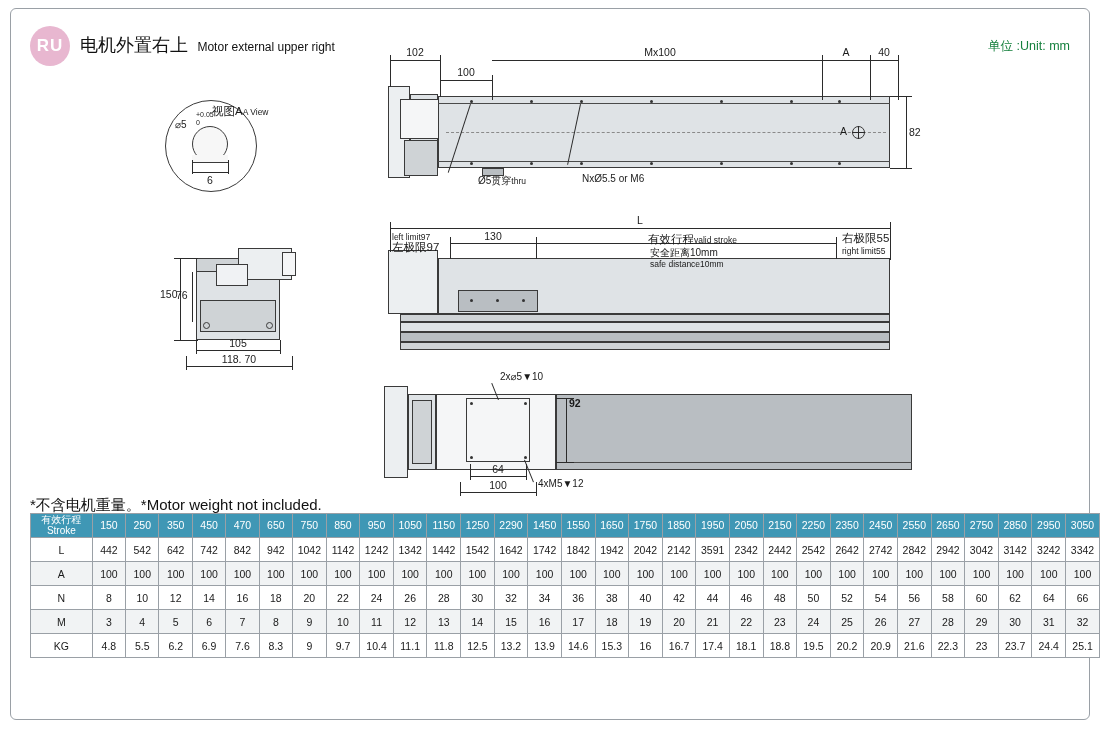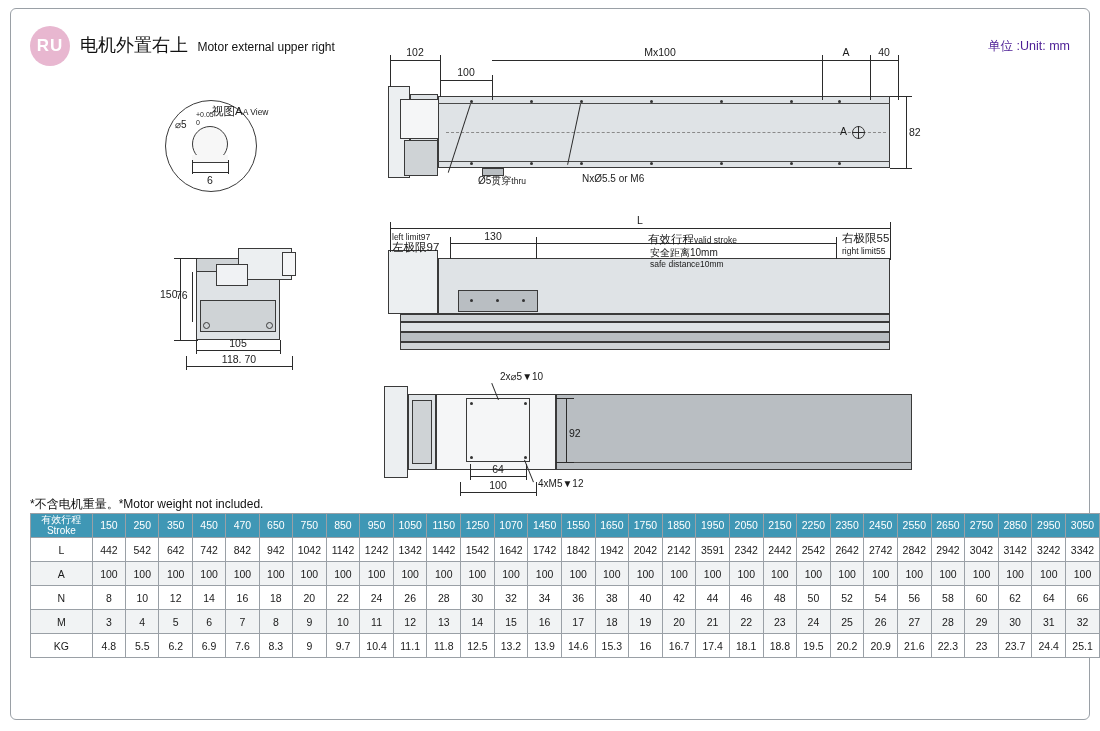--- a/index.html
+++ b/index.html
@@ -18,21 +18,21 @@
     position:absolute;left:30px;top:26px;width:40px;height:40px;border-radius:50%;
     background:#e8b7d0;color:#ffffff;font-size:17px;font-weight:bold;
     display:flex;align-items:center;justify-content:center;letter-spacing:1px;
   }
   .hdr-title{
     position:absolute;left:80px;top:33px;font-size:17px;color:#111;white-space:nowrap;
   }
   .hdr-title .cn{font-size:18px;}
   .hdr-title .en{font-size:12px;}
   .hdr-unit{
-    position:absolute;right:30px;top:38px;font-size:12.5px;color:#4c1d95;
+    position:absolute;right:30px;top:38px;font-size:12.5px;color:#15803d;
   }
   
   .ln{position:absolute;background:#2b2b2b;}
   .hln{height:1px;}
   .vln{width:1px;}
   .dim{position:absolute;font-size:10.5px;color:#1a1a1a;white-space:nowrap;}
   .dimc{position:absolute;font-size:10.5px;color:#1a1a1a;white-space:nowrap;text-align:center;}
   .lbl{position:absolute;font-size:10px;color:#1a1a1a;white-space:nowrap;}
   .lbl .big{font-size:11.5px;}
   .lbl .sm{font-size:8.5px;}
@@ -46,21 +46,21 @@
   .circ{position:absolute;border:1px solid #3a3a3a;border-radius:50%;box-sizing:border-box;}
   .dotc{position:absolute;width:3px;height:3px;border-radius:50%;background:#333;}
   
   .tbl{position:absolute;left:30px;top:513px;border-collapse:collapse;font-size:10.5px;}
   .tbl td,.tbl th{border:1px solid #9aa0a6;text-align:center;padding:0;height:23px;}
   .tbl thead th{background:#3f97b5;color:#fff;font-weight:normal;line-height:1.05;}
   .tbl thead th.first{width:62px;font-size:10px;}
   .tbl tbody td.first{width:62px;font-weight:normal;}
   .tbl tbody td{width:33px;background:#ffffff;}
   .tbl tbody tr:nth-child(even) td{background:#f1f3f4;}
-  .note-top{position:absolute;left:30px;top:496px;font-size:12px;color:#111;}
+  .note-top{position:absolute;left:30px;top:496px;font-size:15px;color:#111;}
   .note-bot{position:absolute;left:30px;top:684px;font-size:10.5px;color:#111;}
 </style>
 </head>
 <body>
 
 <div class="page">
   <div class="frame"></div>
 
   <div class="hdr-badge">RU</div>
   <div class="hdr-title">
@@ -235,21 +235,21 @@
   <div class="dotc" style="left:524px;top:456px;"></div>
 
   <div class="ln" style="left:498px;top:382px;width:1px;height:18px;transform:rotate(-22deg);transform-origin:bottom left;"></div>
   <div class="lbl" style="left:500px;top:371px;">2x⌀5▼10</div>
   <div class="ln" style="left:524px;top:460px;width:1px;height:24px;transform:rotate(-22deg);transform-origin:top left;"></div>
   <div class="lbl" style="left:538px;top:478px;">4xM5▼12</div>
 
   <div class="ln vln" style="left:566px;top:398px;height:64px;"></div>
   <div class="ln hln" style="left:556px;top:398px;width:18px;"></div>
   <div class="ln hln" style="left:556px;top:462px;width:18px;"></div>
-  <div class="dim" style="left:569px;top:427px;">92</div>
+  <div class="dim" style="left:569px;top:397px;font-weight:bold;">92</div>
 
   <div class="ln hln" style="left:470px;top:476px;width:56px;"></div>
   <div class="ln vln" style="left:470px;top:464px;height:16px;"></div>
   <div class="ln vln" style="left:526px;top:464px;height:16px;"></div>
   <div class="dimc" style="left:470px;top:463px;width:56px;">64</div>
 
   <div class="ln hln" style="left:460px;top:492px;width:76px;"></div>
   <div class="ln vln" style="left:460px;top:482px;height:14px;"></div>
   <div class="ln vln" style="left:536px;top:482px;height:14px;"></div>
   <div class="dimc" style="left:460px;top:479px;width:76px;">100</div>
@@ -268,21 +268,21 @@
           <th>350</th>
           <th>450</th>
           <th>470</th>
           <th>650</th>
           <th>750</th>
           <th>850</th>
           <th>950</th>
           <th>1050</th>
           <th>1150</th>
           <th>1250</th>
-          <th>1070</th>
+          <th>2290</th>
           <th>1450</th>
           <th>1550</th>
           <th>1650</th>
           <th>1750</th>
           <th>1850</th>
           <th>1950</th>
           <th>2050</th>
           <th>2150</th>
           <th>2250</th>
           <th>2350</th>

